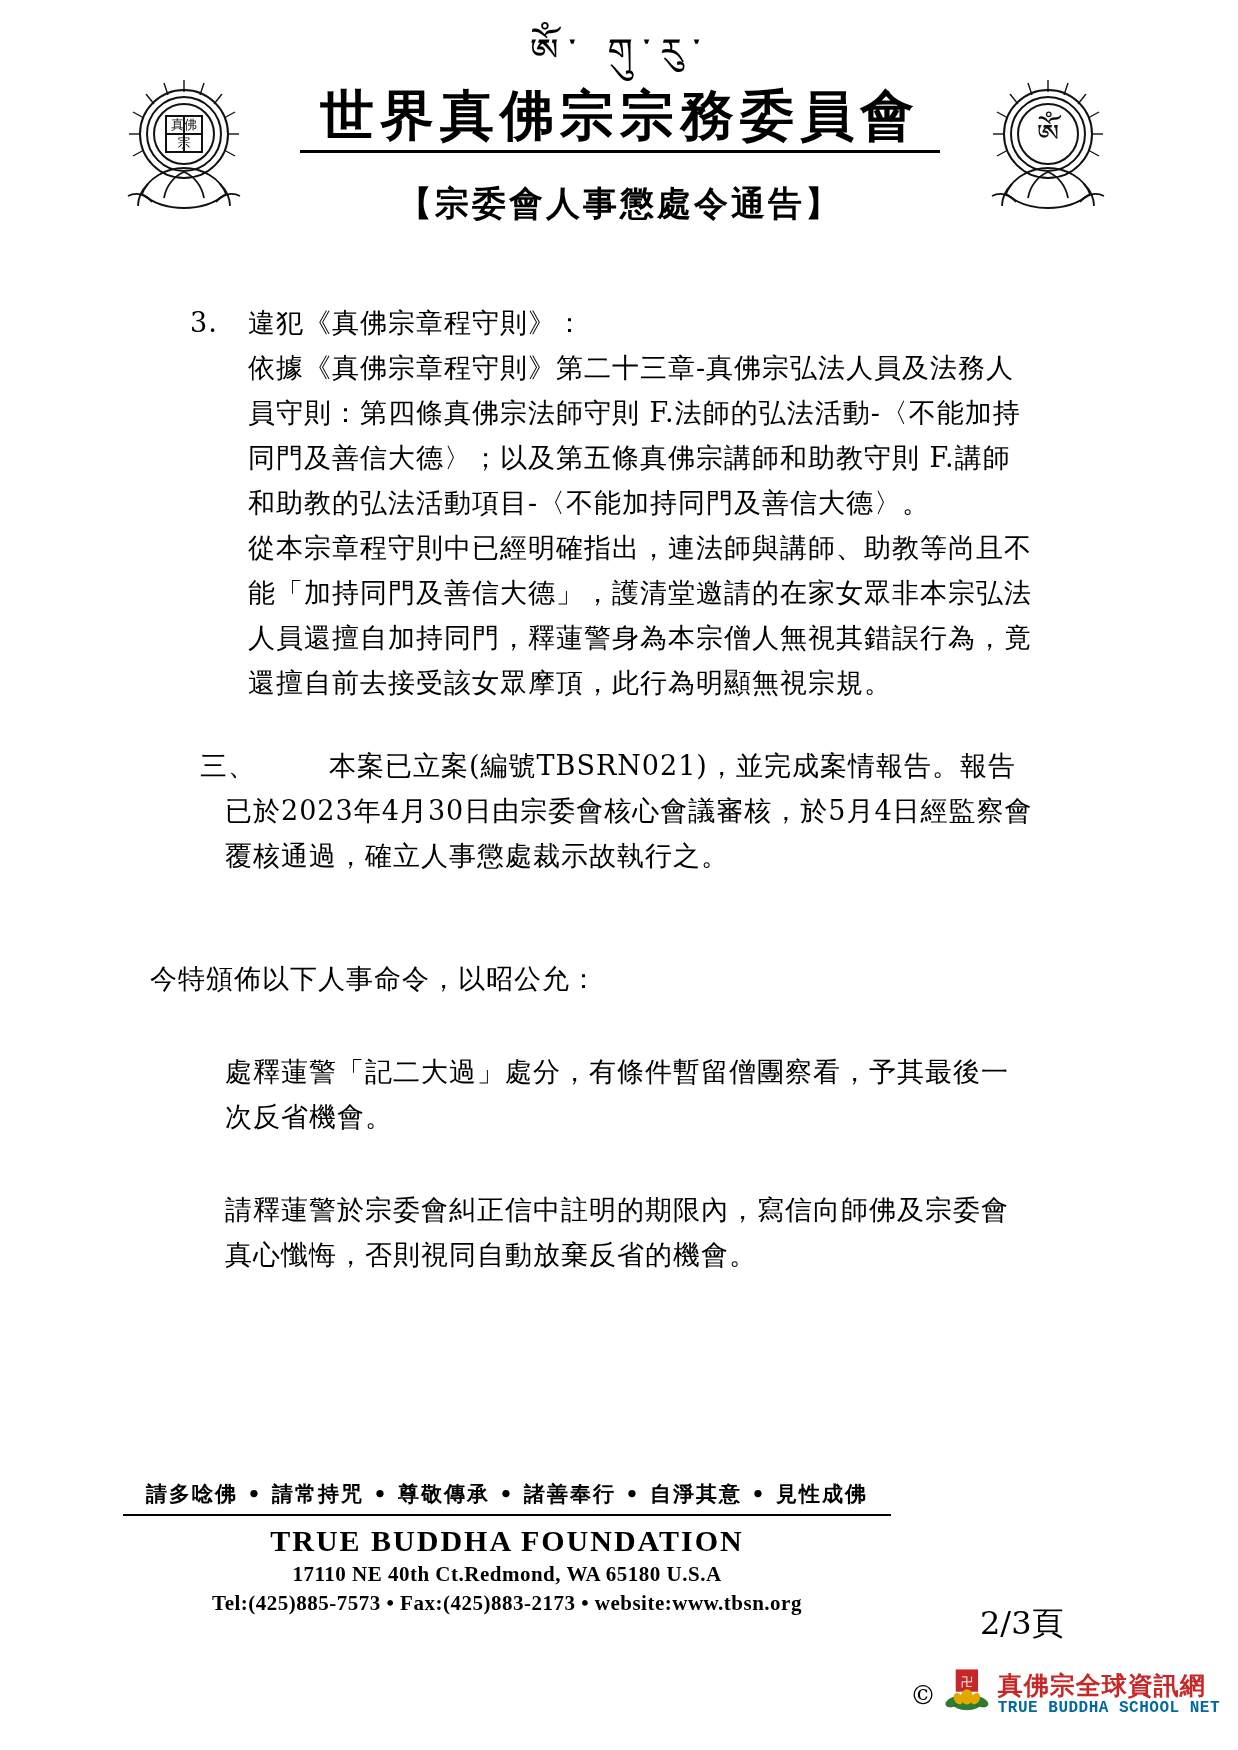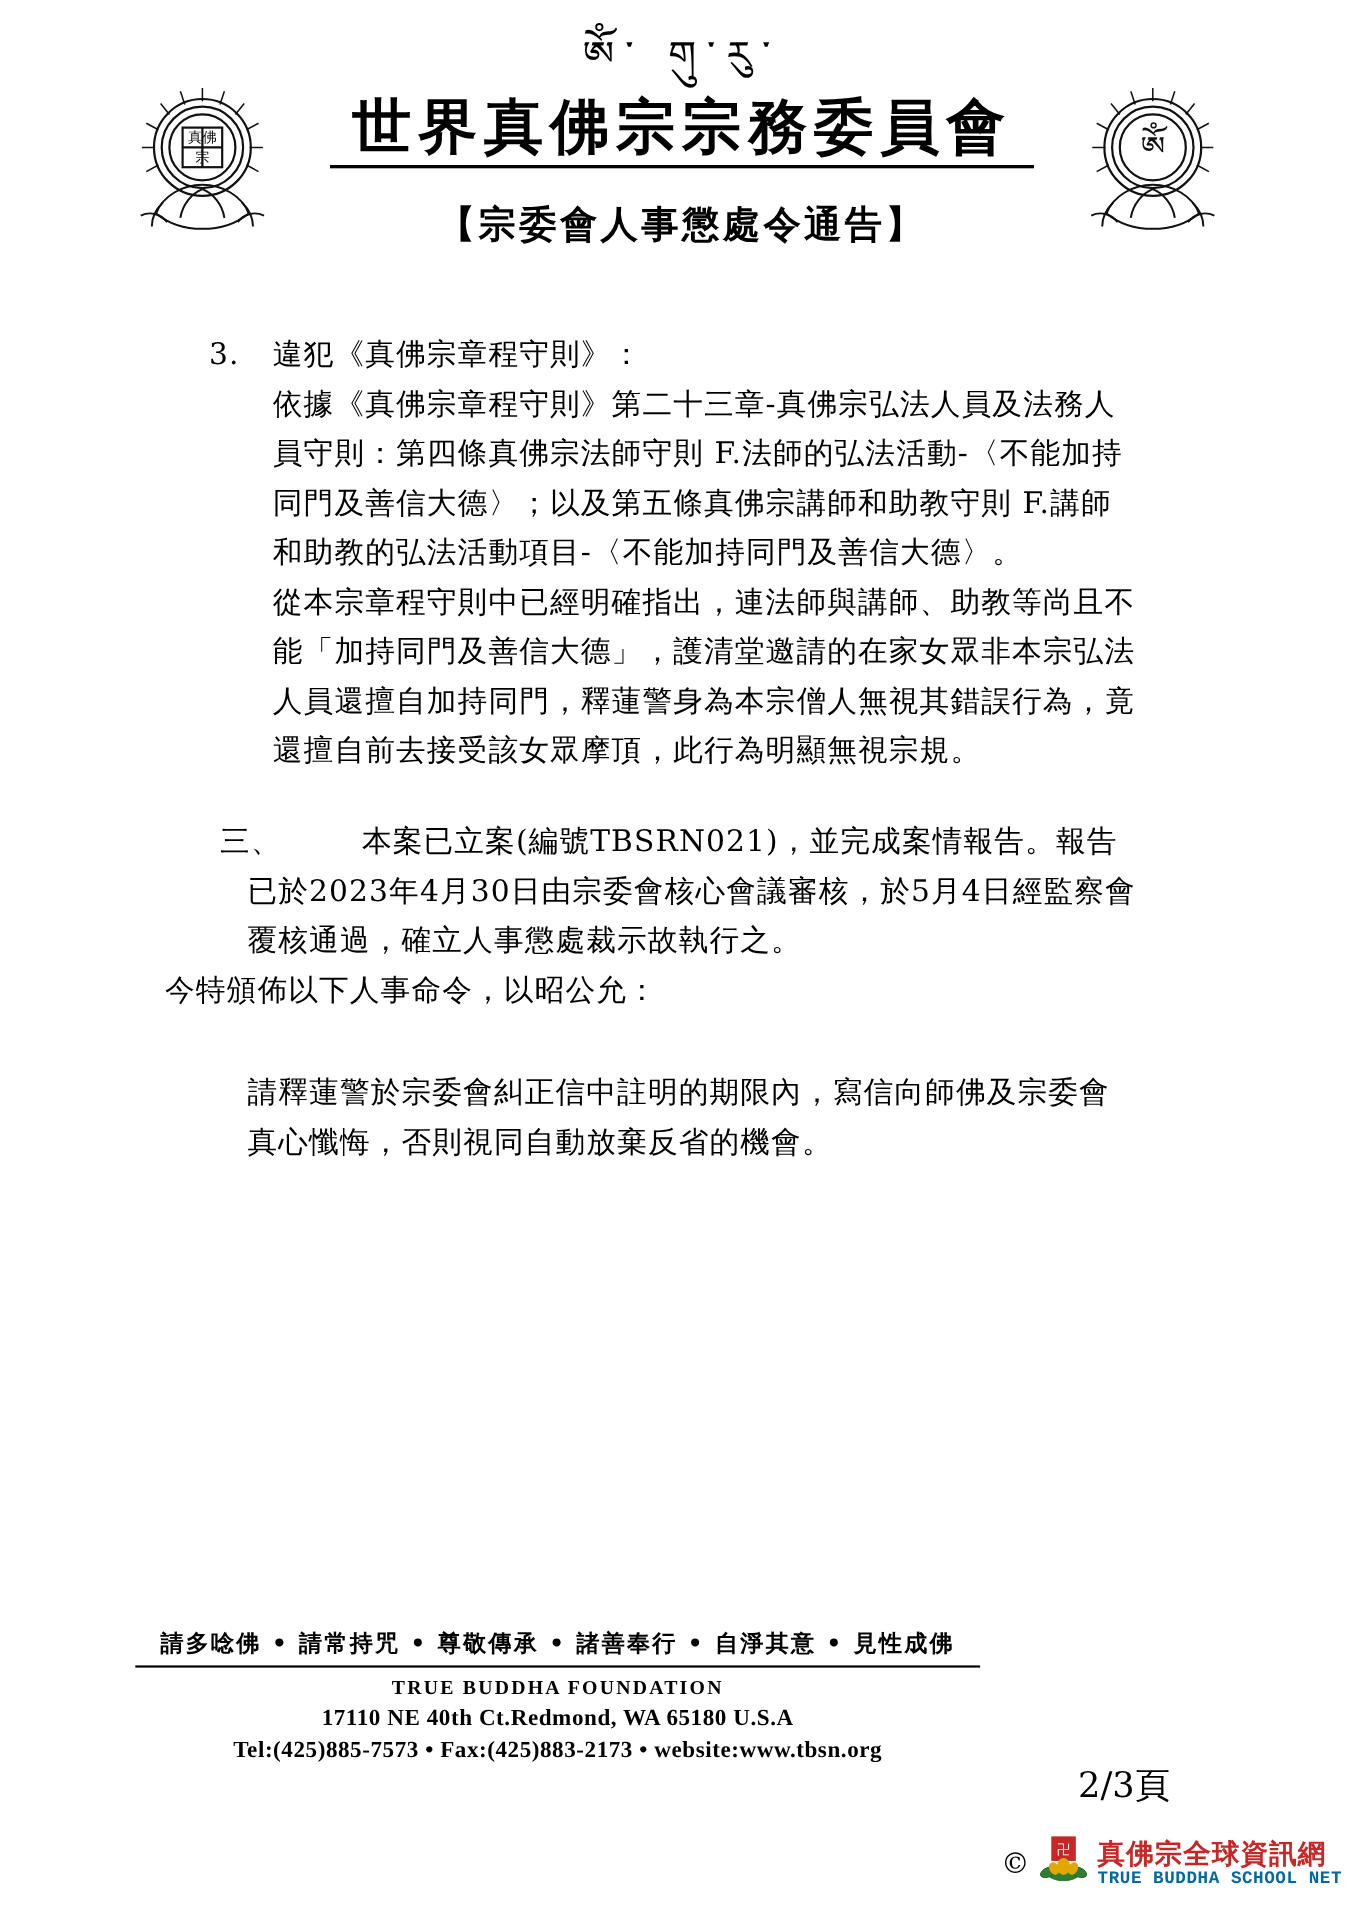--- a/index.html
+++ b/index.html
@@ -107,20 +107,21 @@
     position: absolute;
     left: -25px;
     top: 0;
     width: 100px;
     text-align: left;
   }
   .indent-item .first-line-pad { display: inline-block; width: 104px; }
   .free-para {
     margin-left: 150px;
     width: 880px;
+    margin-top: 78px;
   }
   .sub-para {
     margin-left: 225px;
     width: 810px;
     margin-top: 48px;
   }
 
   
   .footer {
     position: absolute;
@@ -135,21 +136,21 @@
     font-weight: bold;
     font-family: "DejaVu Serif", serif;
   }
   .footer-rule {
     width: 768px;
     height: 2px;
     background: #000;
     margin: 6px auto 8px auto;
   }
   .foundation-name {
-    font-size: 18px;
+    font-size: 30px;
     font-weight: bold;
     letter-spacing: 2px;
     font-family: "Liberation Serif", serif;
   }
   .address {
     font-size: 21px;
     font-weight: bold;
     letter-spacing: 0.5px;
     margin-top: 4px;
     font-family: "Liberation Serif", serif;
@@ -305,20 +306,23 @@
 
   <div class="blk indent-item">
     <span class="marker-cn">三、</span>
     <p class="para"><span class="first-line-pad"></span><span>本案已立案(編號TBSRN021)，並完成案情報告。報告已於2023年4月30日由宗委會核心會議審核，於5月4日經監察會覆核通過，確立人事懲處裁示故執行之。</span></p>
   </div>
 
   <div class="blk free-para">
     <p class="para">今特頒佈以下人事命令，以昭公允：</p>
   </div>
 
+  <div class="blk sub-para">
+    <p class="para">處釋蓮警「記二大過」處分，有條件暫留僧團察看，予其最後一次反省機會。</p>
+  </div>
 
   <div class="blk sub-para">
     <p class="para">請釋蓮警於宗委會糾正信中註明的期限內，寫信向師佛及宗委會真心懺悔，否則視同自動放棄反省的機會。</p>
   </div>
 
 </div>
 
 <div class="footer">
   <div class="motto">請多唸佛 • 請常持咒 • 尊敬傳承 • 諸善奉行 • 自淨其意 • 見性成佛</div>
   <div class="footer-rule"></div>

